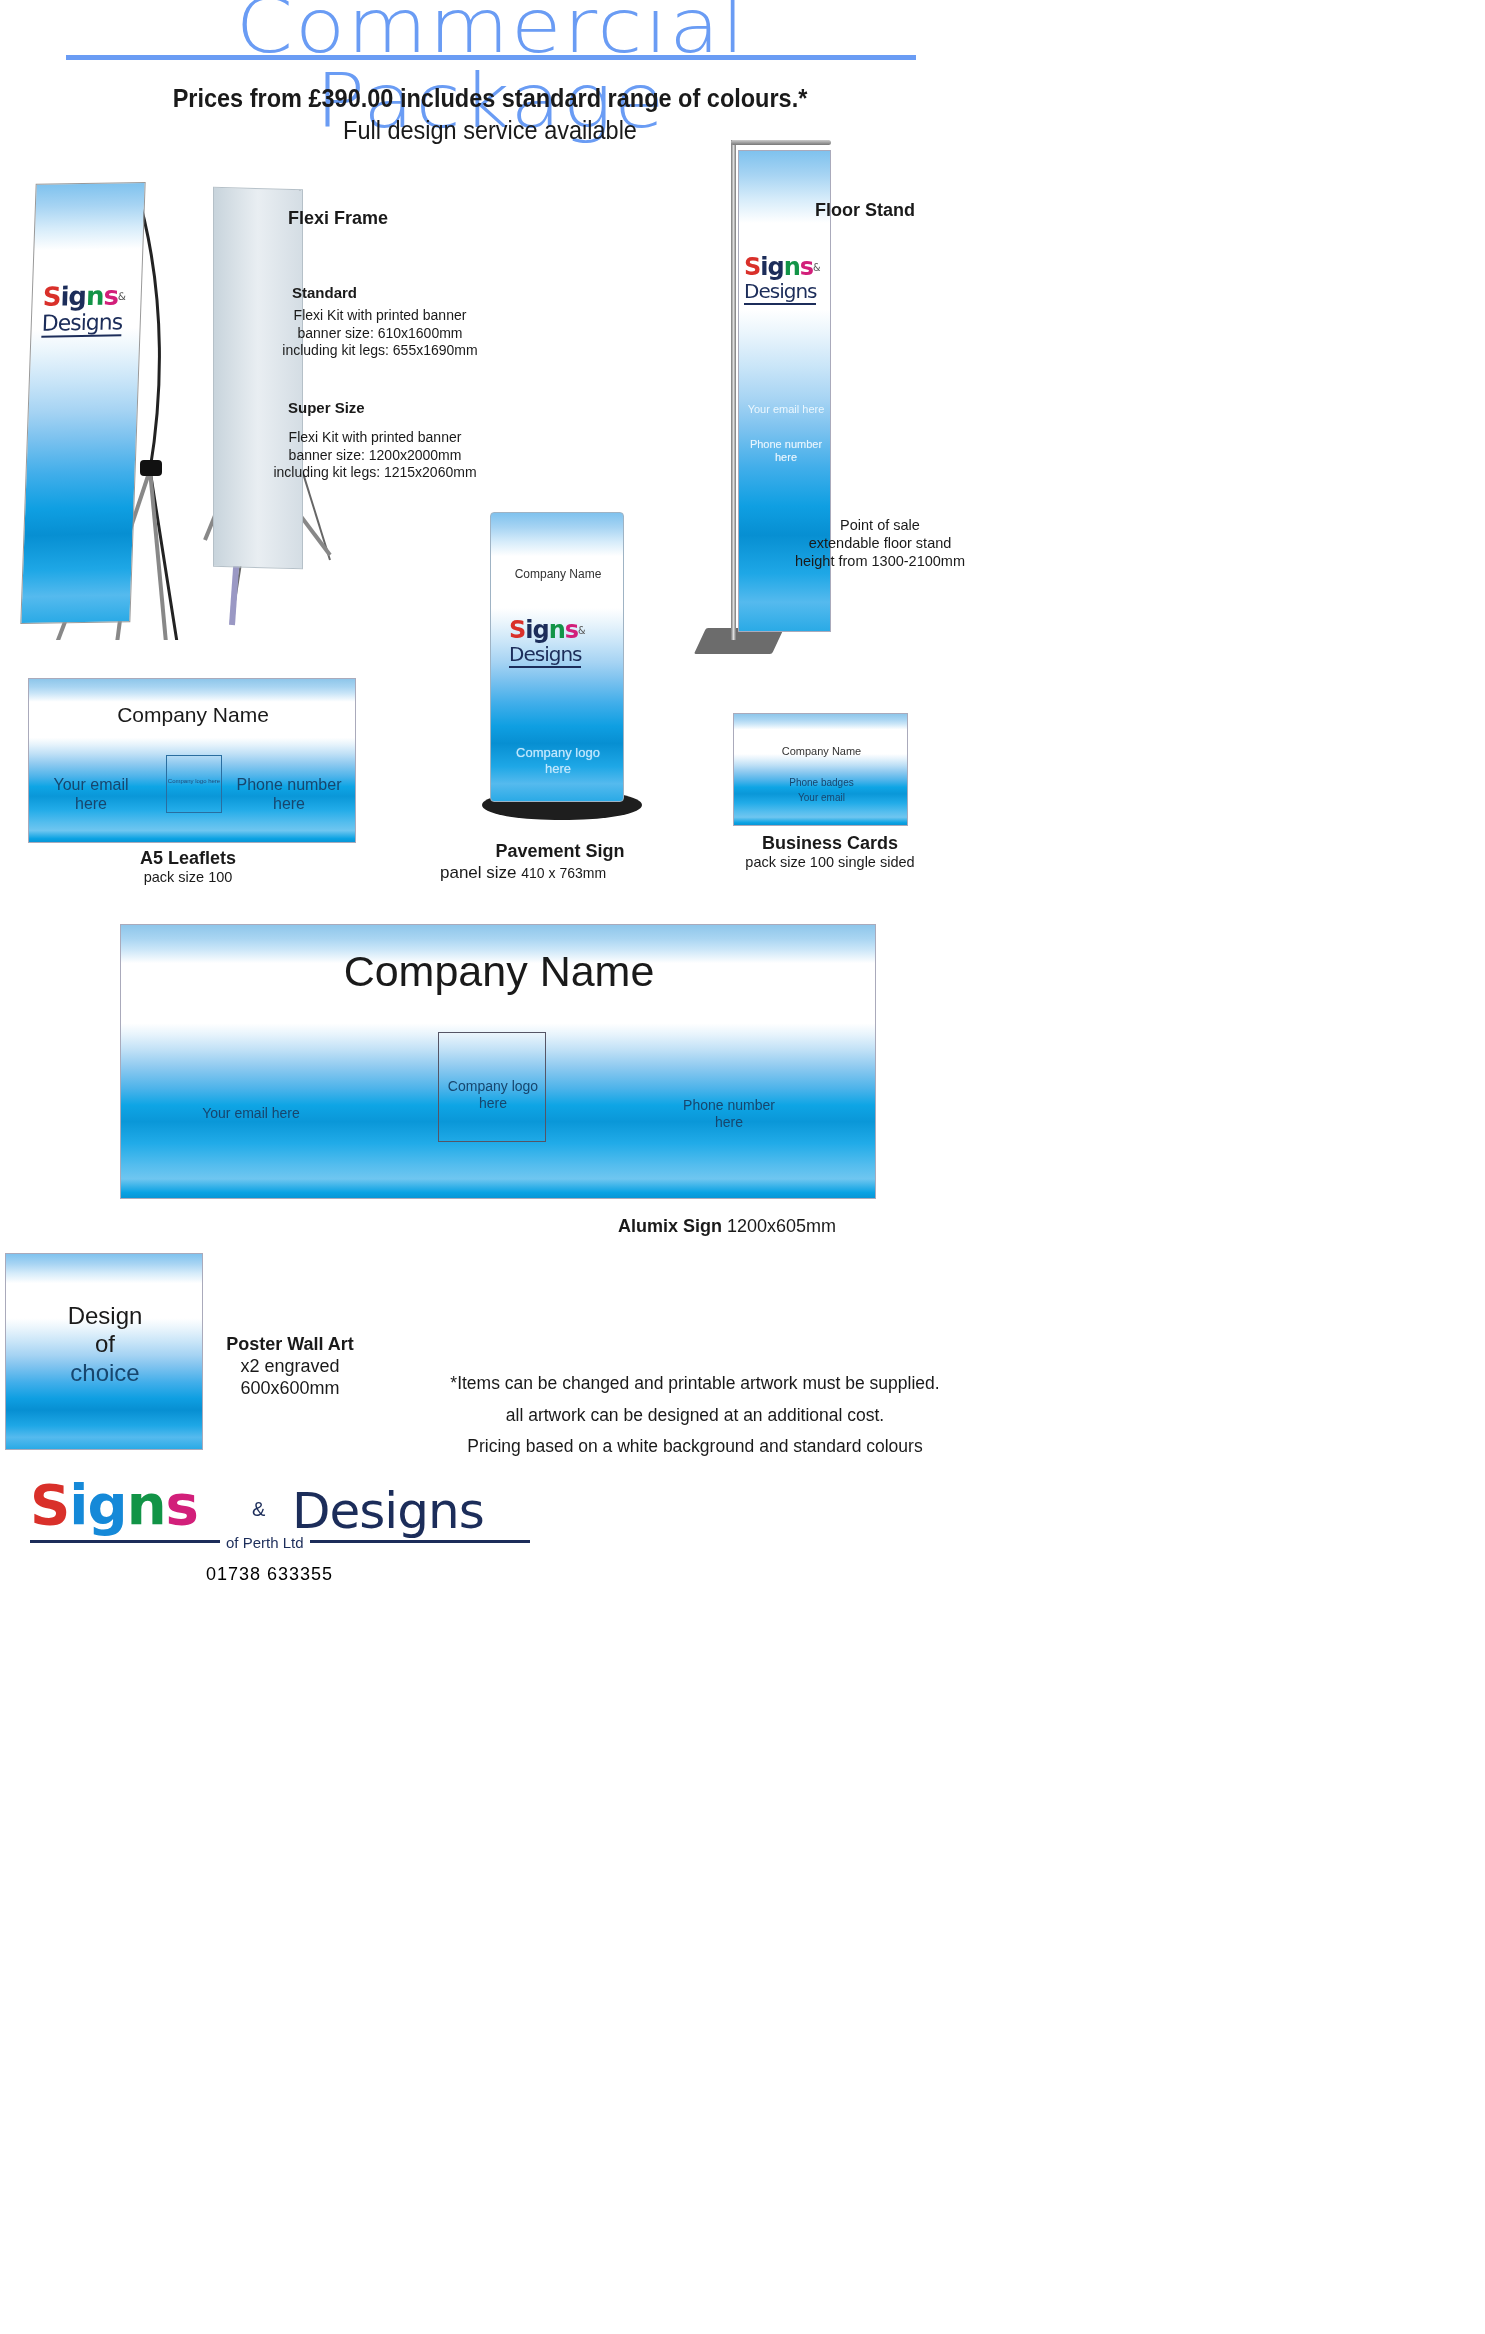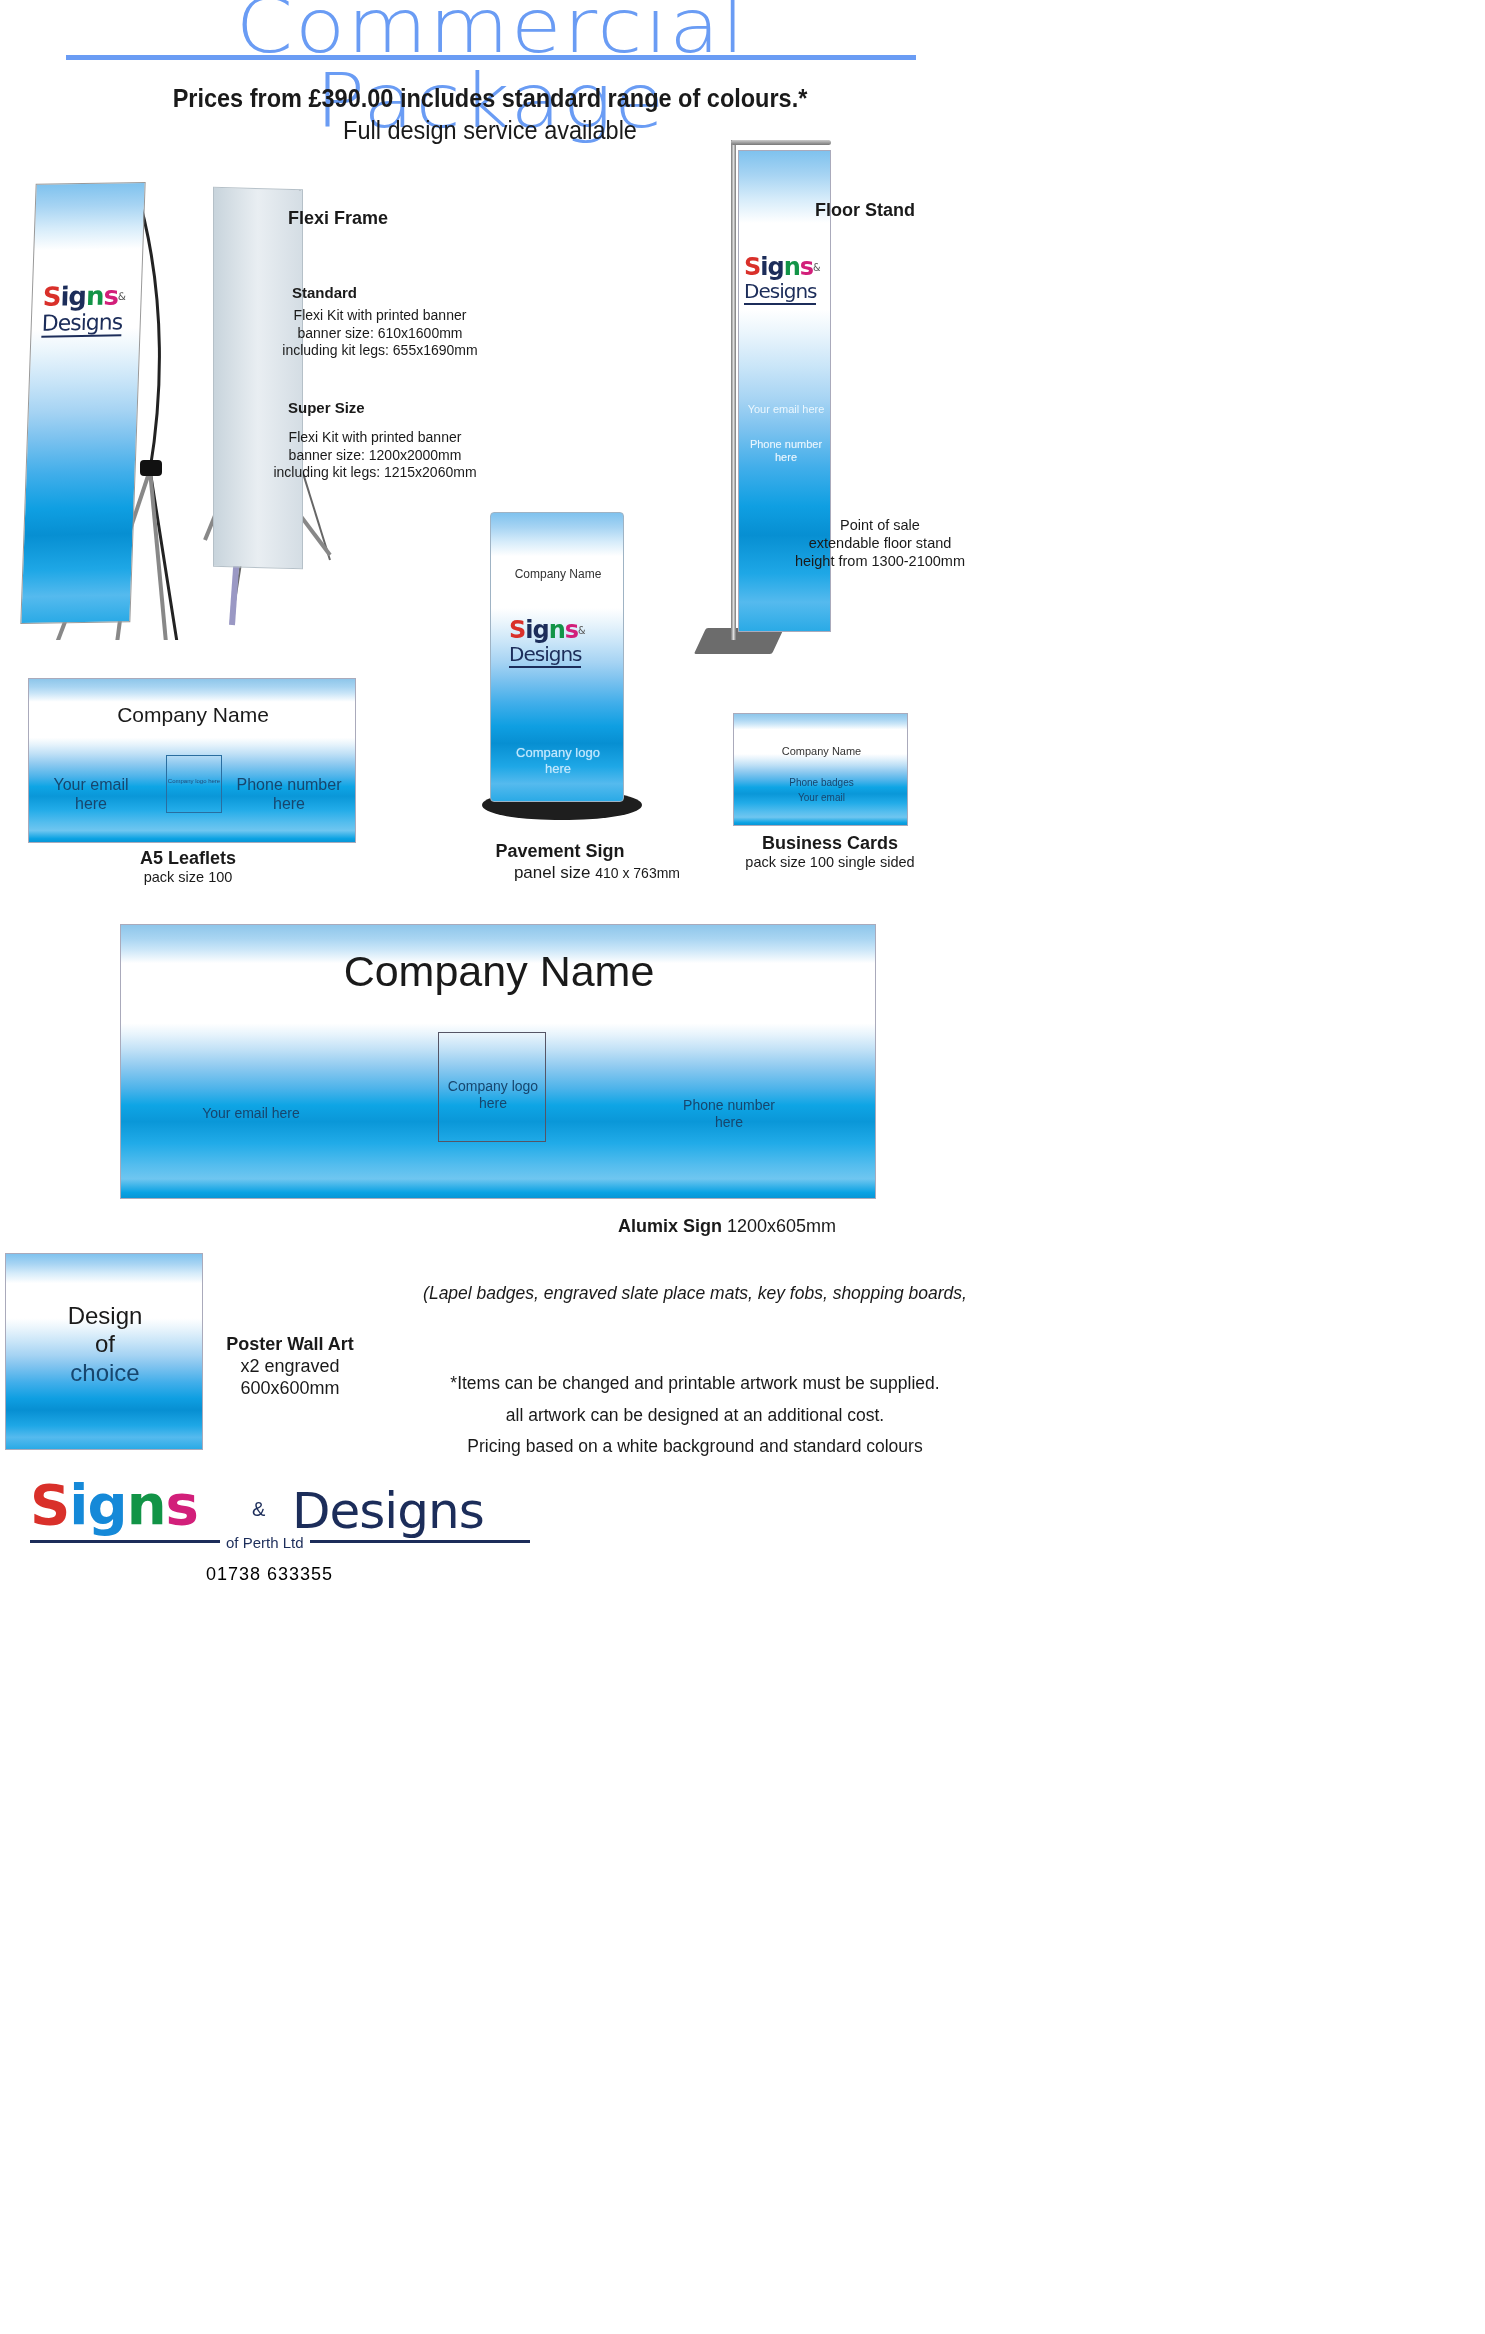--- a/index.html
+++ b/index.html
@@ -159,21 +159,21 @@
   <div class="abs pave-base"></div>
   <div class="abs pave-panel grad-tall">
     <div class="abs" style="left:0;top:54px;width:134px;text-align:center;font-size:12px;color:#333;">Company Name</div>
     <div class="abs logo" style="left:18px;top:106px;font-size:24px;">
       <span class="signs"><span class="c1">S</span><span>ig</span><span class="c3">n</span><span class="c4">s</span></span><span class="amp">&amp;</span><br>
       <span class="designs" style="font-size:20px">Designs</span>
     </div>
     <div class="abs white-text" style="left:14px;top:232px;width:106px;text-align:center;font-size:13px;line-height:1.2;color:#bfe8ff;">Company logo here</div>
   </div>
   <div class="abs label-bold" style="left:450px;top:841px;width:220px;text-align:center;font-size:18px;">Pavement Sign</div>
-  <div class="abs" style="left:440px;top:863px;width:240px;text-align:right;font-size:17px;">
+  <div class="abs" style="left:440px;top:863px;width:240px;text-align:left;font-size:17px;">
     <span>panel size</span> <span style="font-size:14px">410 x 763mm</span>
   </div>
 </div>
 
 <div>
   <div class="abs leaflet grad-sign">
     <div class="abs" style="left:0;top:24px;width:328px;text-align:center;font-size:21px;color:#1a1a1a;">Company Name</div>
     <div class="abs dark-blue-text" style="left:12px;top:96px;width:100px;text-align:center;font-size:16px;line-height:1.2;">Your email here</div>
     <div class="abs leaflet-logo-box">Company logo here</div>
     <div class="abs dark-blue-text" style="left:200px;top:96px;width:120px;text-align:center;font-size:16px;line-height:1.2;">Phone number here</div>
@@ -216,21 +216,20 @@
   </div>
   <div class="abs" style="left:210px;top:1333px;width:160px;text-align:center;font-size:18px;line-height:1.23;">
     <div class="label-bold">Poster Wall Art</div>
     <div>x2 engraved</div>
     <div>600x600mm</div>
   </div>
 </div>
 
 <div>
   <div class="abs" style="left:380px;top:1282px;width:630px;text-align:center;font-size:17.5px;font-style:italic;line-height:1.27;color:#1a1a1a;">
-    <div>(Lapel badges, engraved slate place mats, key fobs, shopping boards,</div>
   </div>
   <div class="abs" style="left:380px;top:1373px;width:630px;text-align:center;font-size:17.5px;">*Items can be changed and printable artwork must be supplied.</div>
   <div class="abs" style="left:380px;top:1405px;width:630px;text-align:center;font-size:17.5px;">all artwork can be designed at an additional cost.</div>
   <div class="abs" style="left:380px;top:1436px;width:630px;text-align:center;font-size:17.5px;">Pricing based on a white background and standard colours</div>
 </div>
 
 <div class="abs" style="left:30px;top:1478px;width:520px;height:92px;">
   <div class="abs logo" style="left:0;top:0;font-size:56px;">
     <span class="signs"><span class="c1">S</span><span class="c2">ig</span><span class="c3">n</span><span class="c4">s</span></span>
   </div>

